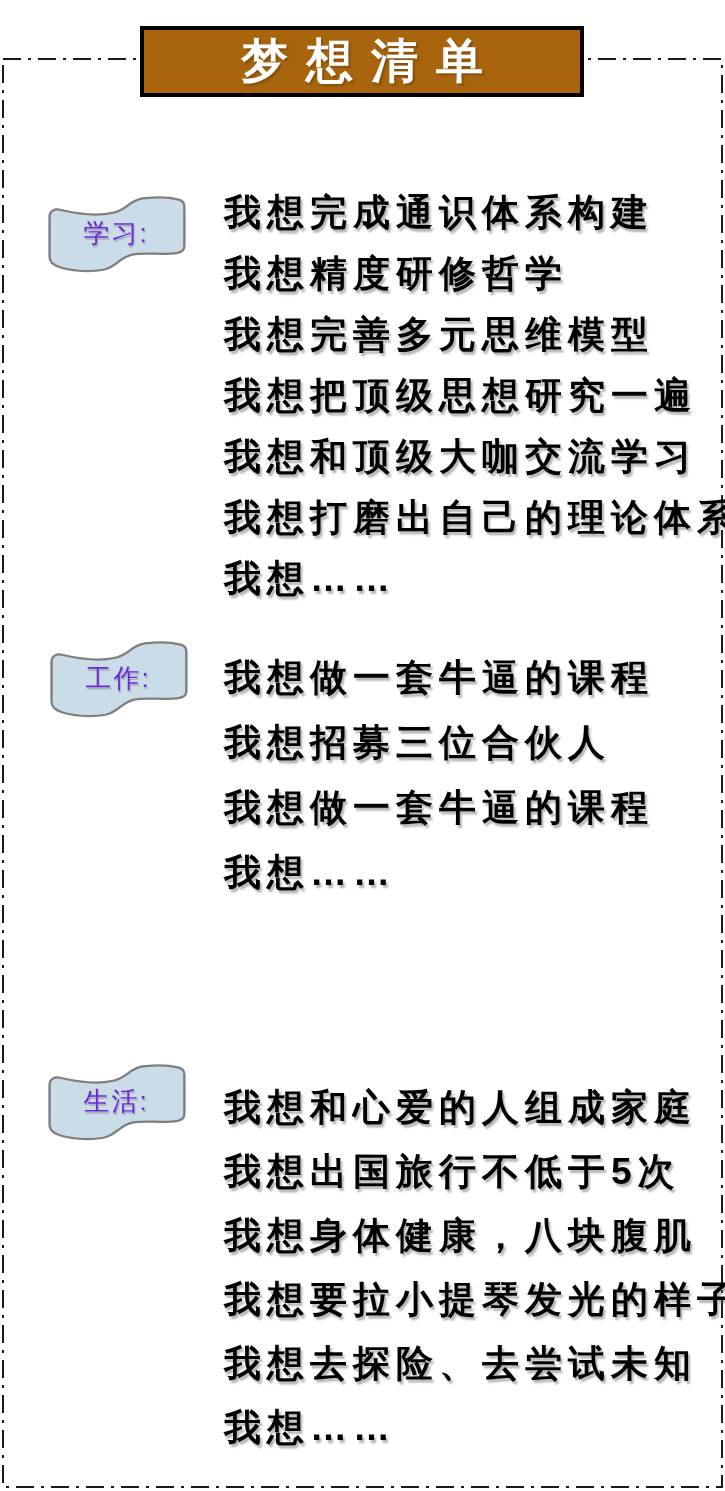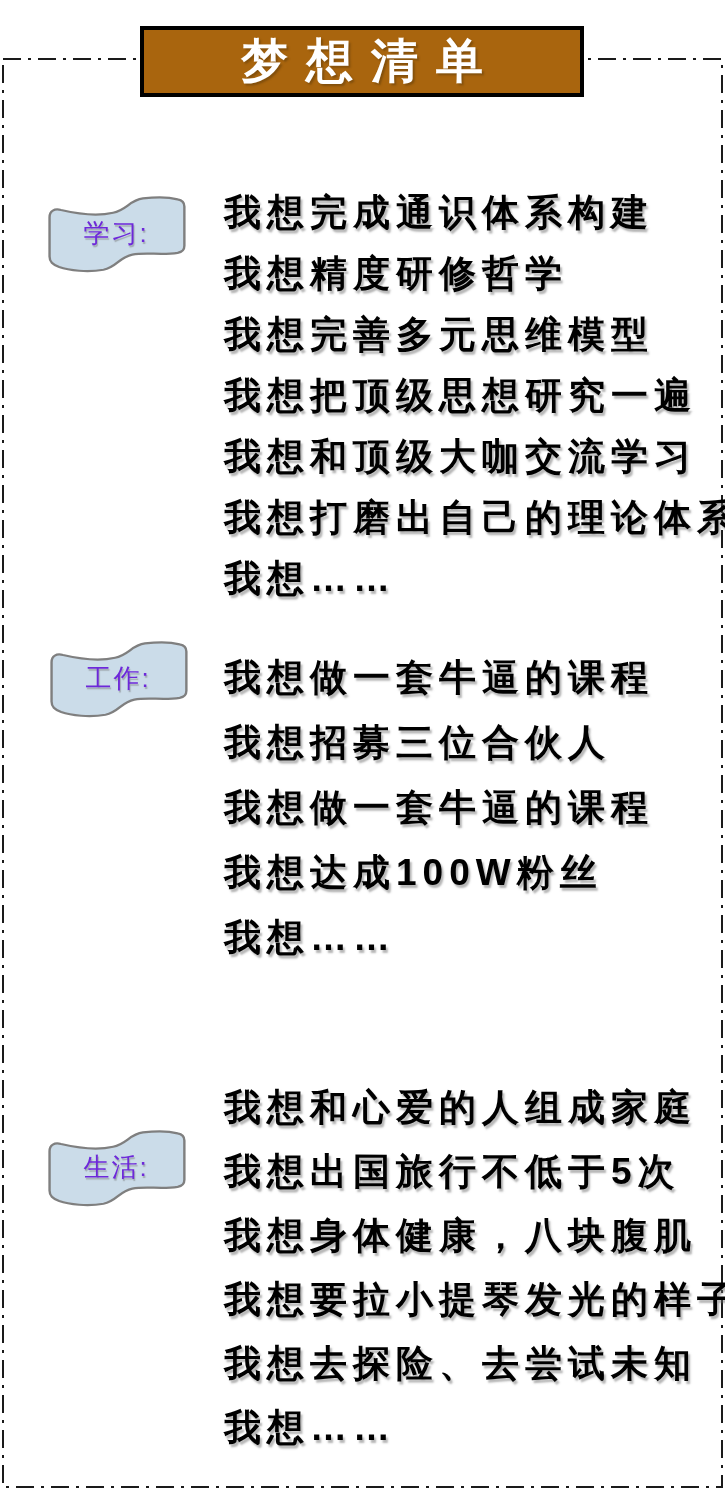--- a/index.html
+++ b/index.html
@@ -51,21 +51,21 @@
     text-shadow:2px 3px 2px rgba(110,110,110,0.5);
   }
   .s0 li{height:61px;}
   .s1 li{height:65px;}
   .s2 li{height:64px;}
   .list-s0{top:182px;}
   .list-s1{top:645px;}
   .list-s2{top:1076px;}
   .flag-s0{left:38px;top:194px;}
   .flag-s1{left:40px;top:639px;}
-  .flag-s2{left:38px;top:1128px;}
+  .flag-s2{left:38px;top:1062px;}
 </style>
 </head>
 <body>
 
 <div class="page">
 
   <svg class="frame" viewBox="0 0 725 1491" xmlns="http://www.w3.org/2000/svg">
     <rect x="3" y="59" width="719" height="1428" fill="none" stroke="#1A1A1A" stroke-width="2" stroke-dasharray="18 7 3 7"></rect>
   </svg>
 
@@ -92,21 +92,20 @@
   <div class="flag flag-s1">
     <svg viewBox="0 0 162 92" preserveAspectRatio="none">
       <path d="M12,26 C12,19 17,16 24,18 C44,23 62,25 78,21 C92,18 95,7 109,5 C124,3 138,4 145,6 C150,7 152,10 152,14 L152,58 C152,63 150,65 145,66 C128,69 112,65 98,68 C84,71 82,82 68,85 C52,88 32,86 22,82 C15,79 12,76 12,70 Z" fill="#CBDCE9" stroke="#7F7F7F" stroke-width="2.5"></path>
     </svg>
     <span class="flag-text">工作:</span>
   </div>
   <ul class="items s1 list-s1">
     <li>我想做一套牛逼的课程</li>
     <li>我想招募三位合伙人</li>
     <li>我想做一套牛逼的课程</li>
-    <li>我想达成100W粉丝</li>
     <li>我想……</li>
   </ul>
 
   <div class="flag flag-s2">
     <svg viewBox="0 0 162 92" preserveAspectRatio="none">
       <path d="M12,26 C12,19 17,16 24,18 C44,23 62,25 78,21 C92,18 95,7 109,5 C124,3 138,4 145,6 C150,7 152,10 152,14 L152,58 C152,63 150,65 145,66 C128,69 112,65 98,68 C84,71 82,82 68,85 C52,88 32,86 22,82 C15,79 12,76 12,70 Z" fill="#CBDCE9" stroke="#7F7F7F" stroke-width="2.5"></path>
     </svg>
     <span class="flag-text">生活:</span>
   </div>
   <ul class="items s2 list-s2">

